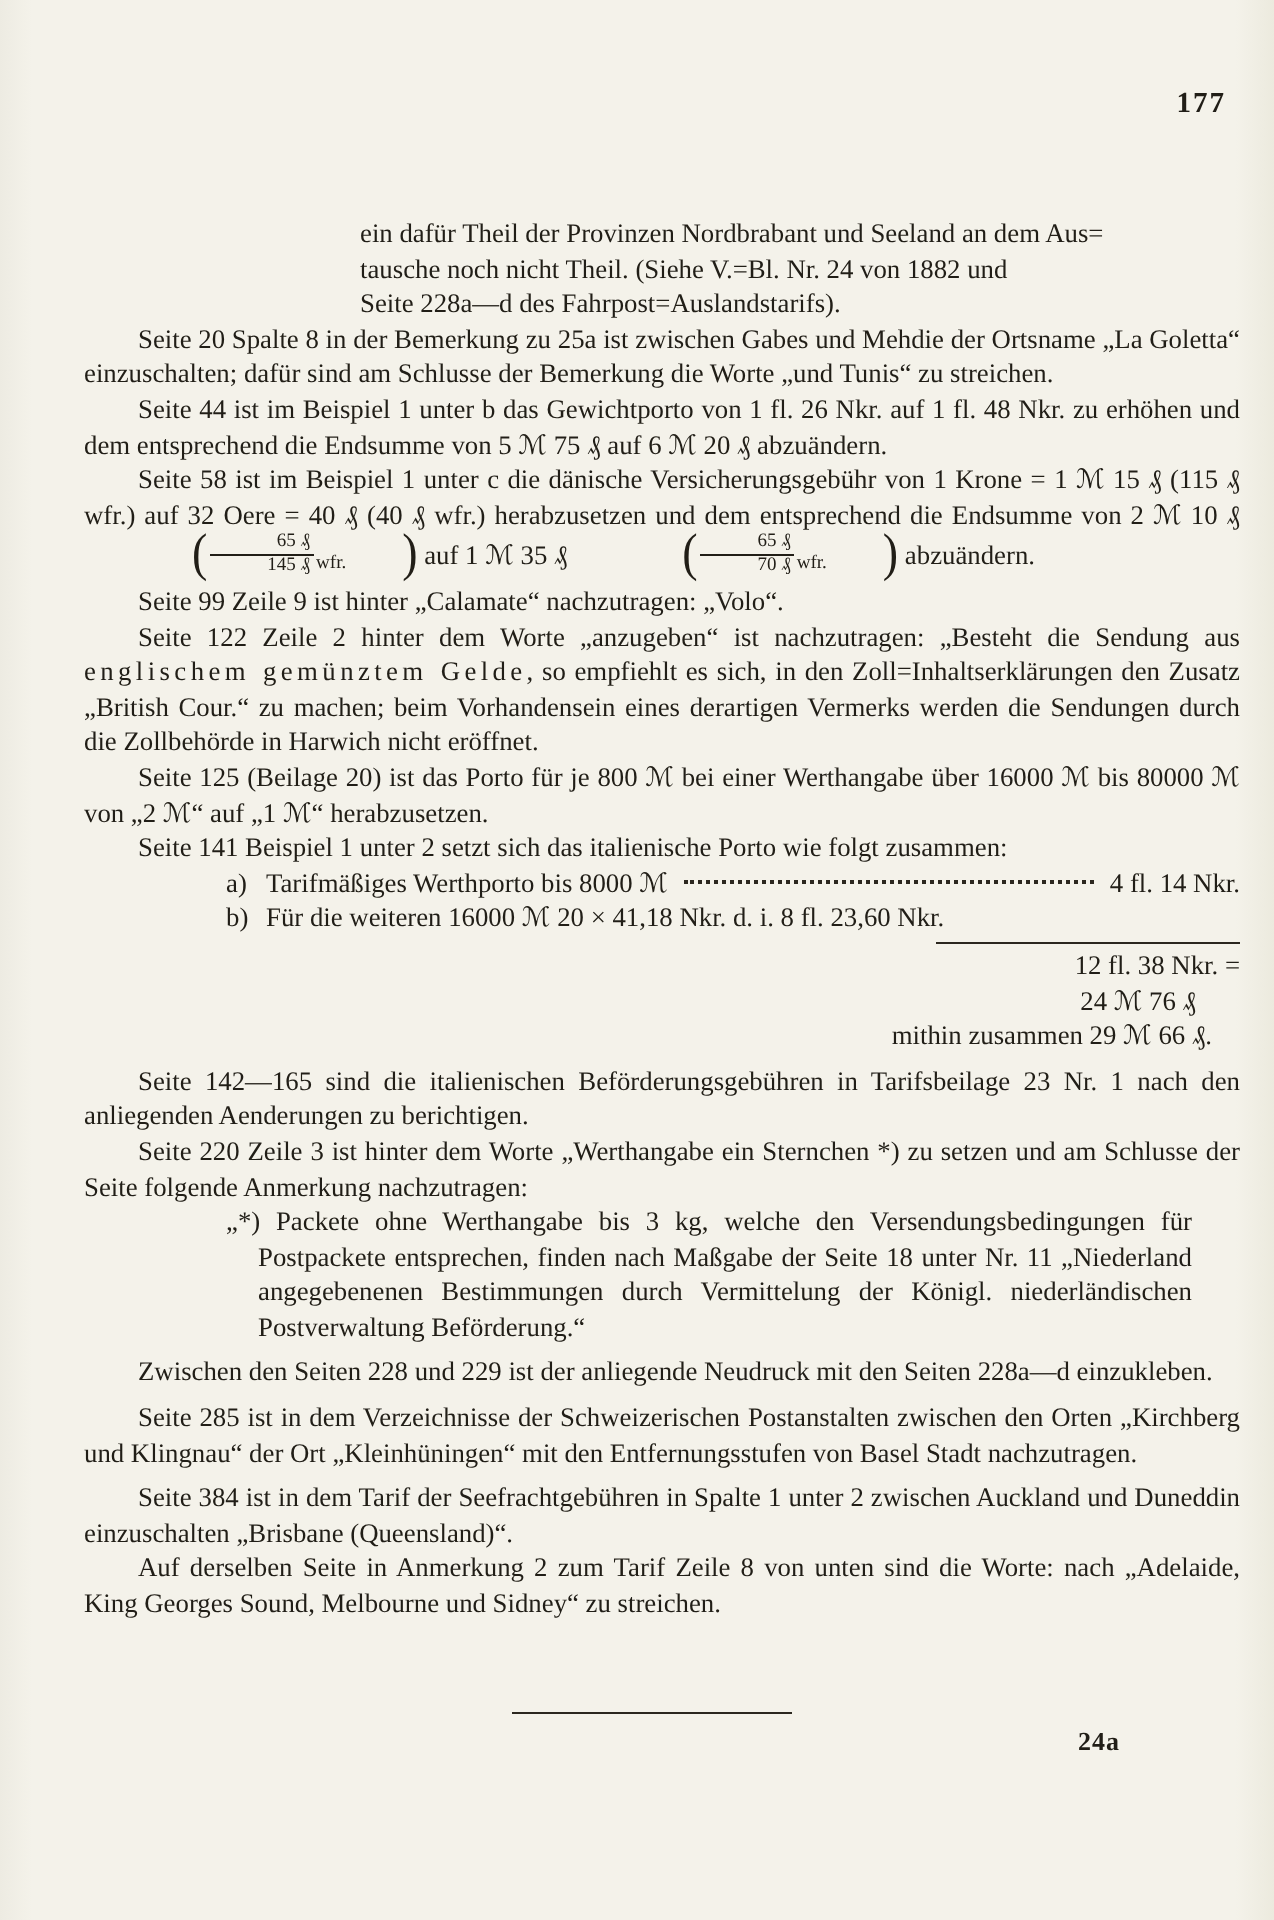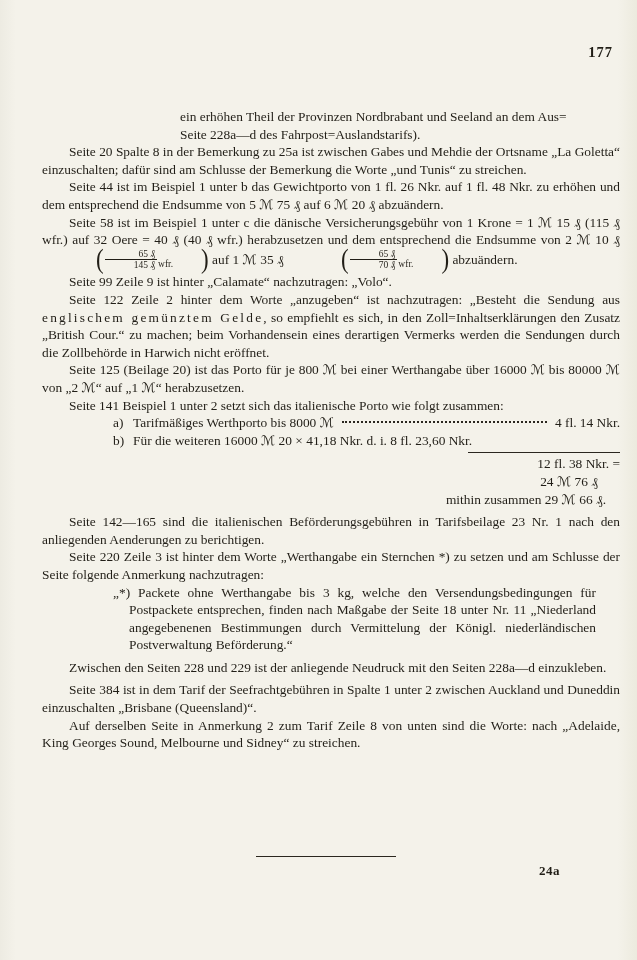--- a/index.html
+++ b/index.html
@@ -51,21 +51,22 @@
   .sig{position:absolute;left:539px;top:862px;font-weight:bold;font-size:13px;letter-spacing:.5px;}
 </style>
 </head>
 <body>
 
 <div class="page">
 
   <div class="pagenum">177</div>
 
   <div class="intro">
-    <div>ein erhöhen Theil der Provinzen Nordbrabant und Seeland an dem Aus=</div>
+    <div>ein dafür Theil der Provinzen Nordbrabant und Seeland an dem Aus=</div>
+    <div>tausche noch nicht Theil.  (Siehe V.=Bl. Nr. 24 von 1882 und</div>
     <div>Seite 228a—d des Fahrpost=Auslandstarifs).</div>
   </div>
 
   <p class="para">Seite 20 Spalte 8 in der Bemerkung zu 25a ist zwischen Gabes und Mehdie der Ortsname „La Goletta“ einzuschalten; dafür sind am Schlusse der Bemerkung die Worte „und Tunis“ zu streichen.</p>
 
   <p class="para">Seite 44 ist im Beispiel 1 unter b das Gewichtporto von 1 fl. 26 Nkr. auf 1 fl. 48 Nkr. zu erhöhen und dem entsprechend die Endsumme von 5 ℳ 75 ₰ auf 6 ℳ 20 ₰ abzuändern.</p>
 
   <p class="para"><span>Seite 58 ist im Beispiel 1 unter c die dänische Versicherungsgebühr von 1 Krone = 1 ℳ 15 ₰ (115 ₰ wfr.) auf 32 Oere = 40 ₰ (40 ₰ wfr.) herabzusetzen und dem entsprechend die Endsumme von 2 ℳ 10 ₰ </span><span class="fracgrp"><span class="bigparen">(</span><span class="frac"><span class="num">65 ₰</span><span class="den">145 ₰</span></span><span class="fracsuffix">wfr.</span><span class="bigparen">)</span></span><span> auf 1 ℳ 35 ₰ </span><span class="fracgrp"><span class="bigparen">(</span><span class="frac"><span class="num">65 ₰</span><span class="den">70 ₰</span></span><span class="fracsuffix">wfr.</span><span class="bigparen">)</span></span><span> abzuändern.</span></p>
 
   <p class="para">Seite 99 Zeile 9 ist hinter „Calamate“ nachzutragen: „Volo“.</p>
@@ -95,20 +96,21 @@
   </div>
 
   <p class="para gap">Seite 142—165 sind die italienischen Beförderungsgebühren in Tarifsbeilage 23 Nr. 1 nach den anliegenden Aenderungen zu berichtigen.</p>
 
   <p class="para">Seite 220 Zeile 3 ist hinter dem Worte „Werthangabe ein Sternchen *) zu setzen und am Schlusse der Seite folgende Anmerkung nachzutragen:</p>
 
   <p class="para note gap">„*) Packete ohne Werthangabe bis 3 kg, welche den Versendungsbedingungen für Postpackete entsprechen, finden nach Maßgabe der Seite 18 unter Nr. 11 „Niederland angegebenenen Bestimmungen durch Vermittelung der Königl. niederländischen Postverwaltung Beförderung.“</p>
 
   <p class="para gap">Zwischen den Seiten 228 und 229 ist der anliegende Neudruck mit den Seiten 228a—d einzukleben.</p>
 
+  <p class="para gap">Seite 285 ist in dem Verzeichnisse der Schweizerischen Postanstalten zwischen den Orten „Kirchberg und Klingnau“ der Ort „Kleinhüningen“ mit den Entfernungsstufen von Basel Stadt nachzutragen.</p>
 
   <p class="para gap">Seite 384 ist in dem Tarif der Seefrachtgebühren in Spalte 1 unter 2 zwischen Auckland und Duneddin einzuschalten „Brisbane (Queensland)“.</p>
 
   <p class="para">Auf derselben Seite in Anmerkung 2 zum Tarif Zeile 8 von unten sind die Worte: nach „Adelaide, King Georges Sound, Melbourne und Sidney“ zu streichen.</p>
 
   <div class="endrule"></div>
   <div class="sig">24a</div>
 
 </div>
 

